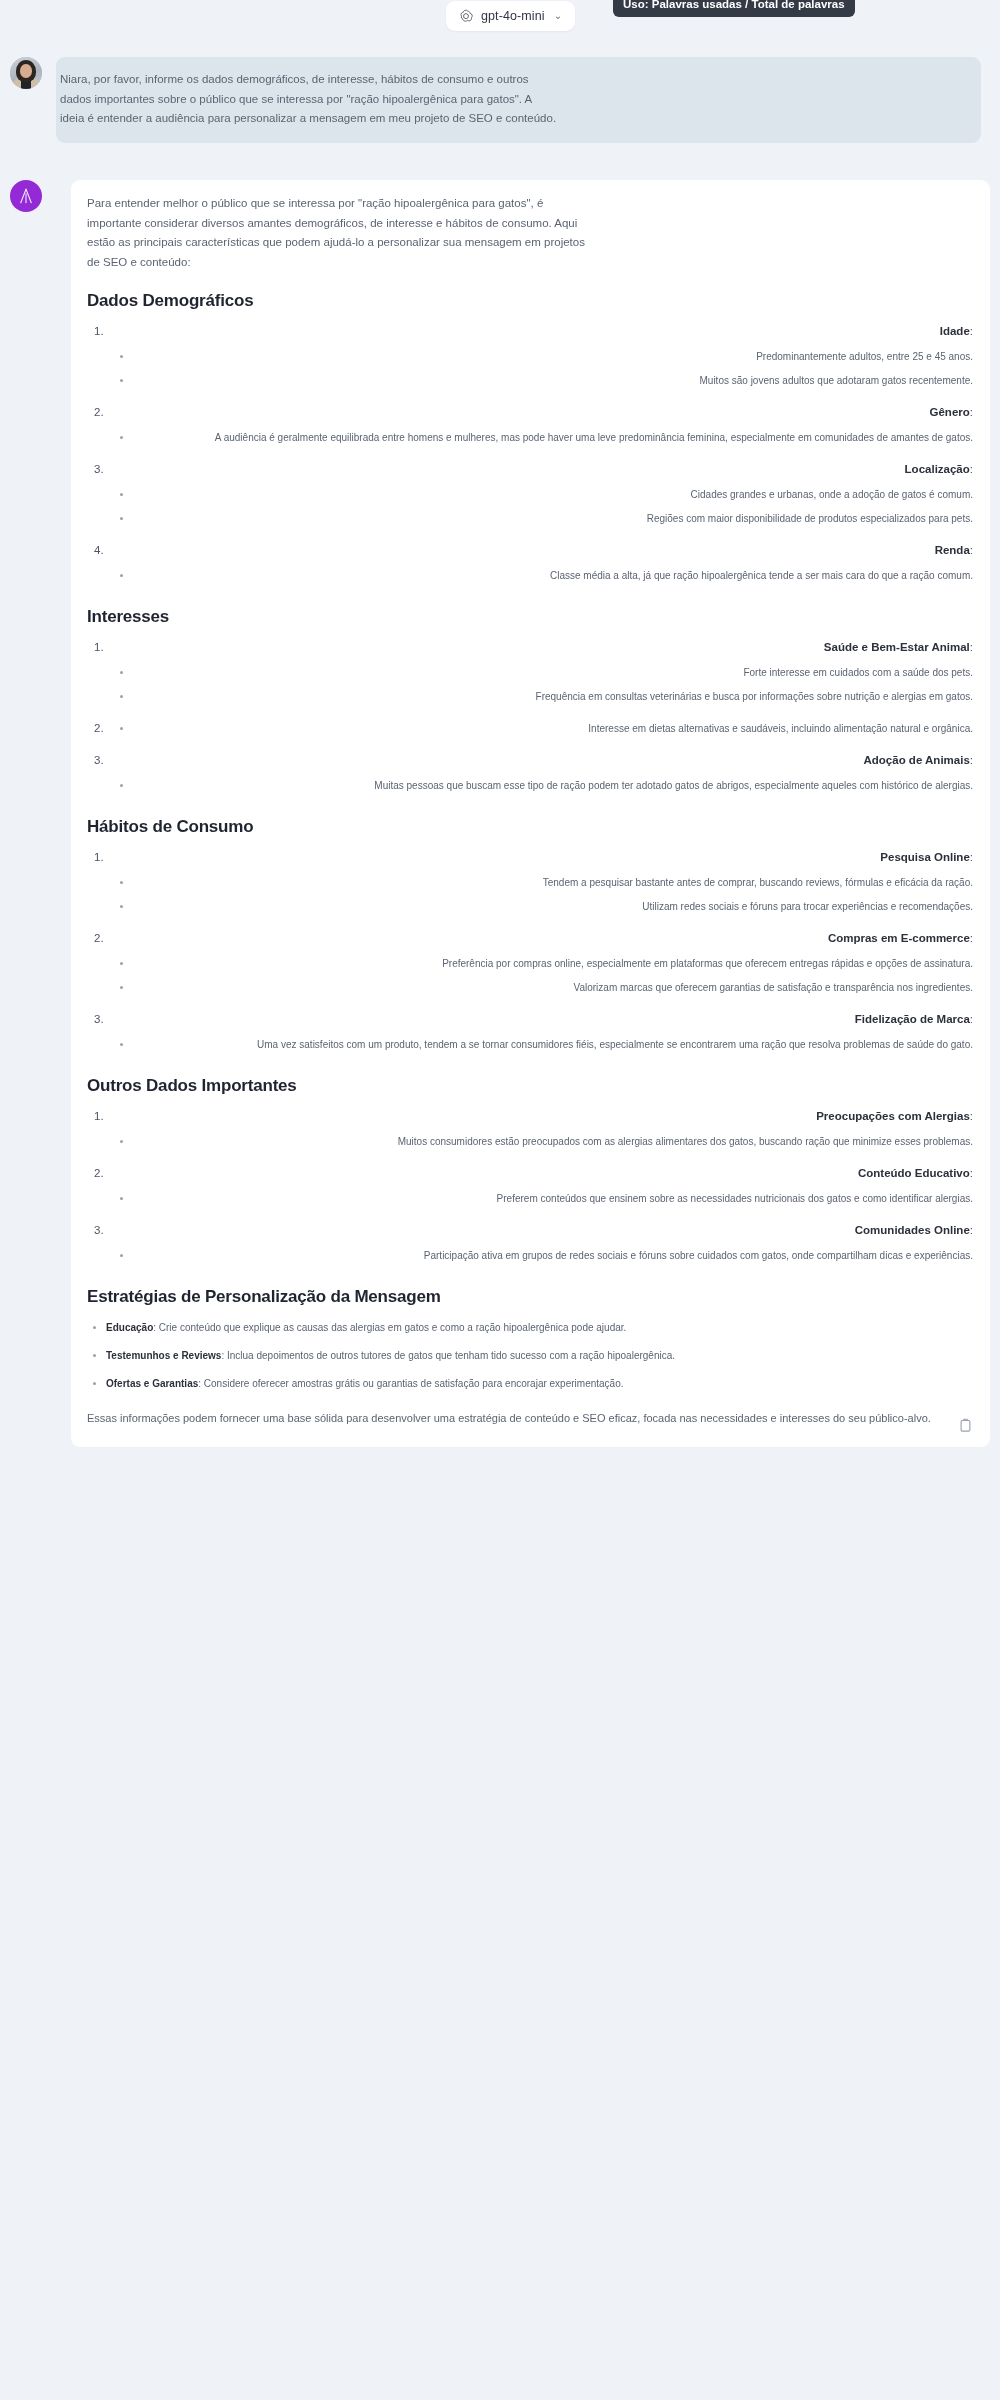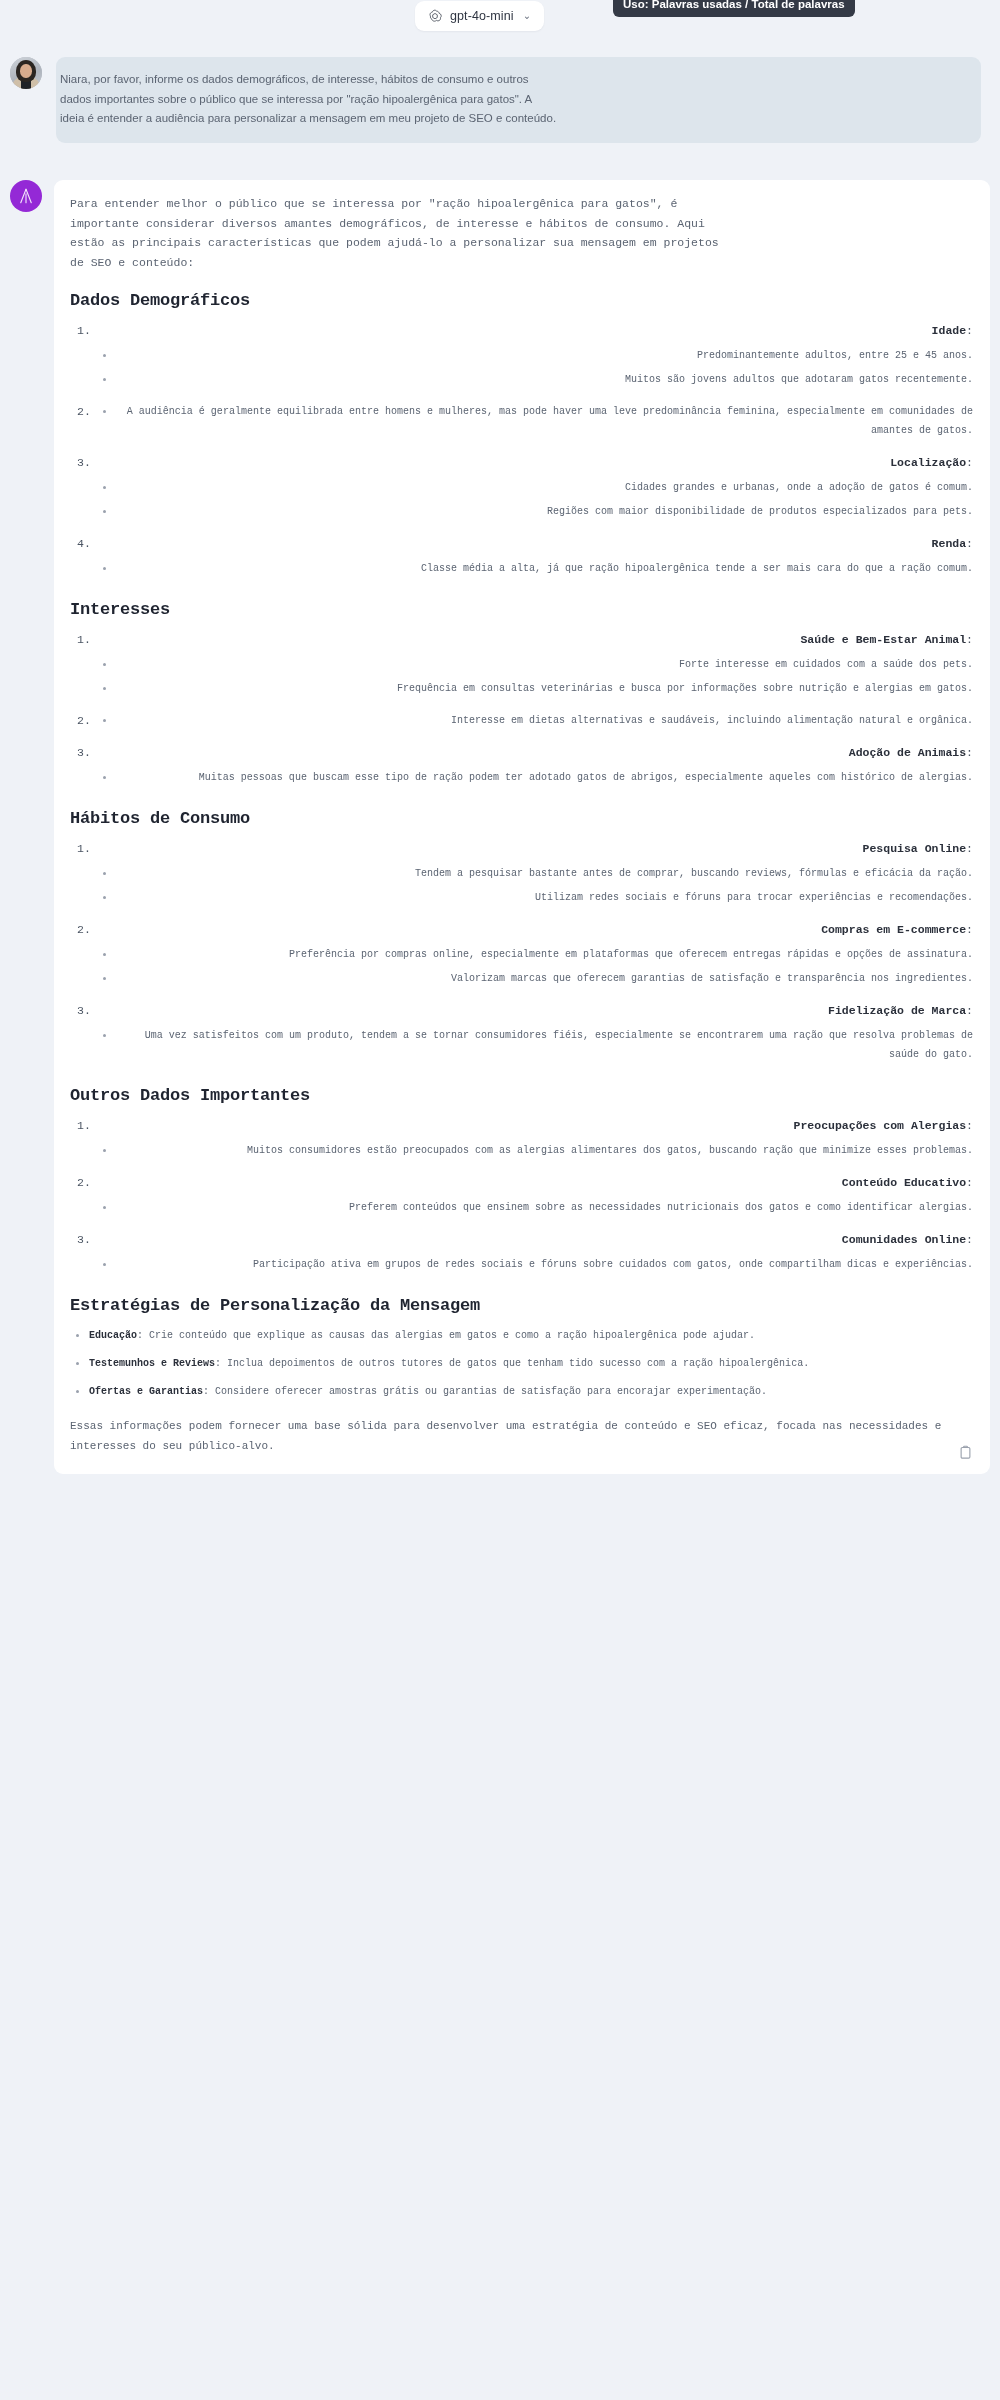--- a/index.html
+++ b/index.html
@@ -10,21 +10,21 @@
     font-family: "Liberation Sans", sans-serif;
     -webkit-font-smoothing: antialiased;
   }
   .page { position: relative; width: 1000px; height: 2400px; overflow: hidden; }
 
   
   .topbar {
     position: absolute; top: 0; left: 0; width: 1000px; height: 40px;
   }
   .model-chip {
-    position: absolute; left: 415px; top: 1px;
+    position: absolute; left: 446px; top: 1px;
     display: flex; align-items: center; gap: 7px;
     background: #ffffff; border-radius: 9px;
     padding: 7px 13px 7px 12px;
     box-shadow: 0 1px 2px rgba(16,24,40,.05);
   }
   .model-chip .lbl { font-size: 12.5px; color: #2f3542; letter-spacing: .1px; }
   .chev { font-size: 10px; color: #6b7280; margin-left: 2px; line-height: 1; }
   .oai-logo { width: 16px; height: 16px; display: block; }
 
   .usage-tip {
@@ -163,41 +163,42 @@
     <div class="avatar bot">
       <span>
         <svg class="bot-mark" viewBox="0 0 24 24" fill="none" stroke="#f2e3fb" stroke-width="1.5" stroke-linecap="round" stroke-linejoin="round">
           <path d="M12 3 L5 21"></path>
             <path d="M12 3 L19 21"></path>
             <path d="M12 9 L12 21"></path>
         </svg>
       </span>
     </div>
 
-    <div class="bubble bot" style="margin-left:12px; width:998px;font-family:Liberation Mono, monospace;">
+    <div class="bubble bot" style="margin-left:29px; width:998px;">
 
       <div class="p-line">Para entender melhor o público que se interessa por "ração hipoalergênica para gatos", é</div>
       <div class="p-line">importante considerar diversos amantes demográficos, de interesse e hábitos de consumo. Aqui</div>
       <div class="p-line">estão as principais características que podem ajudá-lo a personalizar sua mensagem em projetos</div>
       <div class="p-line">de SEO e conteúdo:</div>
 
       <h2 class="md first">Dados Demográficos</h2>
       <ol class="md">
         <li>
           <div class="li-head"><b>Idade</b>:</div>
           <ul class="md">
             <li>
                 <span class="txt">Predominantemente adultos, entre 25 e 45 anos.</span>
               </li>
             <li>
                 <span class="txt">Muitos são jovens adultos que adotaram gatos recentemente.</span>
               </li>
           </ul>
         </li>
         <li>
+          <div class="li-head"><b>Gênero</b>:</div>
           <ul class="md">
             <li>
                 <span class="txt">A audiência é geralmente equilibrada entre homens e mulheres, mas pode haver uma leve predominância feminina, especialmente em comunidades de amantes de gatos.</span>
               </li>
           </ul>
         </li>
         <li>
           <div class="li-head"><b>Localização</b>:</div>
           <ul class="md">
             <li>

